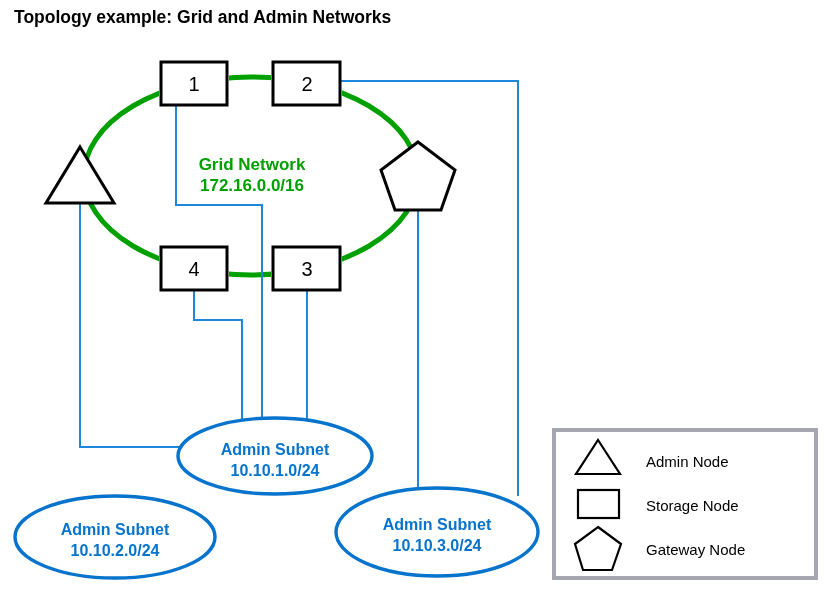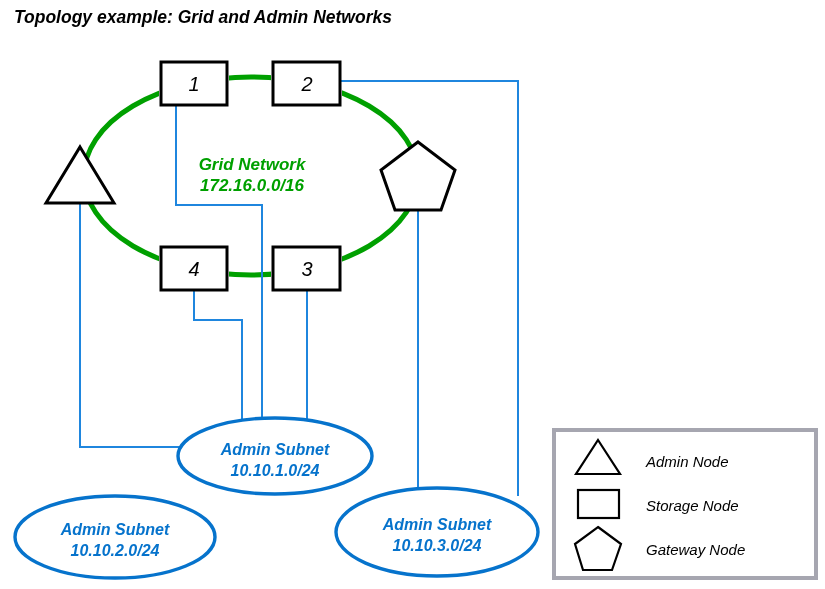--- a/index.html
+++ b/index.html
@@ -12,21 +12,20 @@
     height: 589px;
     font-family: "Liberation Sans", sans-serif;
     position: relative;
     overflow: hidden;
   }
   #stage {
     position: absolute;
     left: 0; top: 0;
     width: 825px;
     height: 589px;
-    font-style: italic;
   }
   #diagram {
     position: absolute;
     left: 0; top: 0;
   }
   .title-text {
     font-size: 17.5px;
     font-weight: bold;
     fill: #000000;
     font-family: "Liberation Sans", sans-serif;

